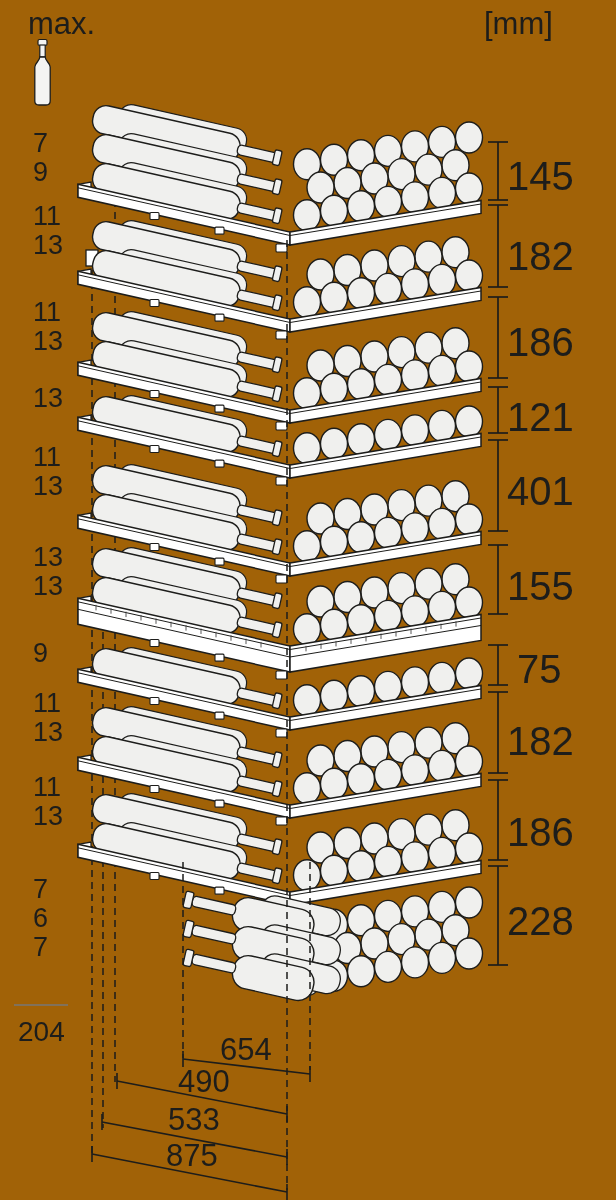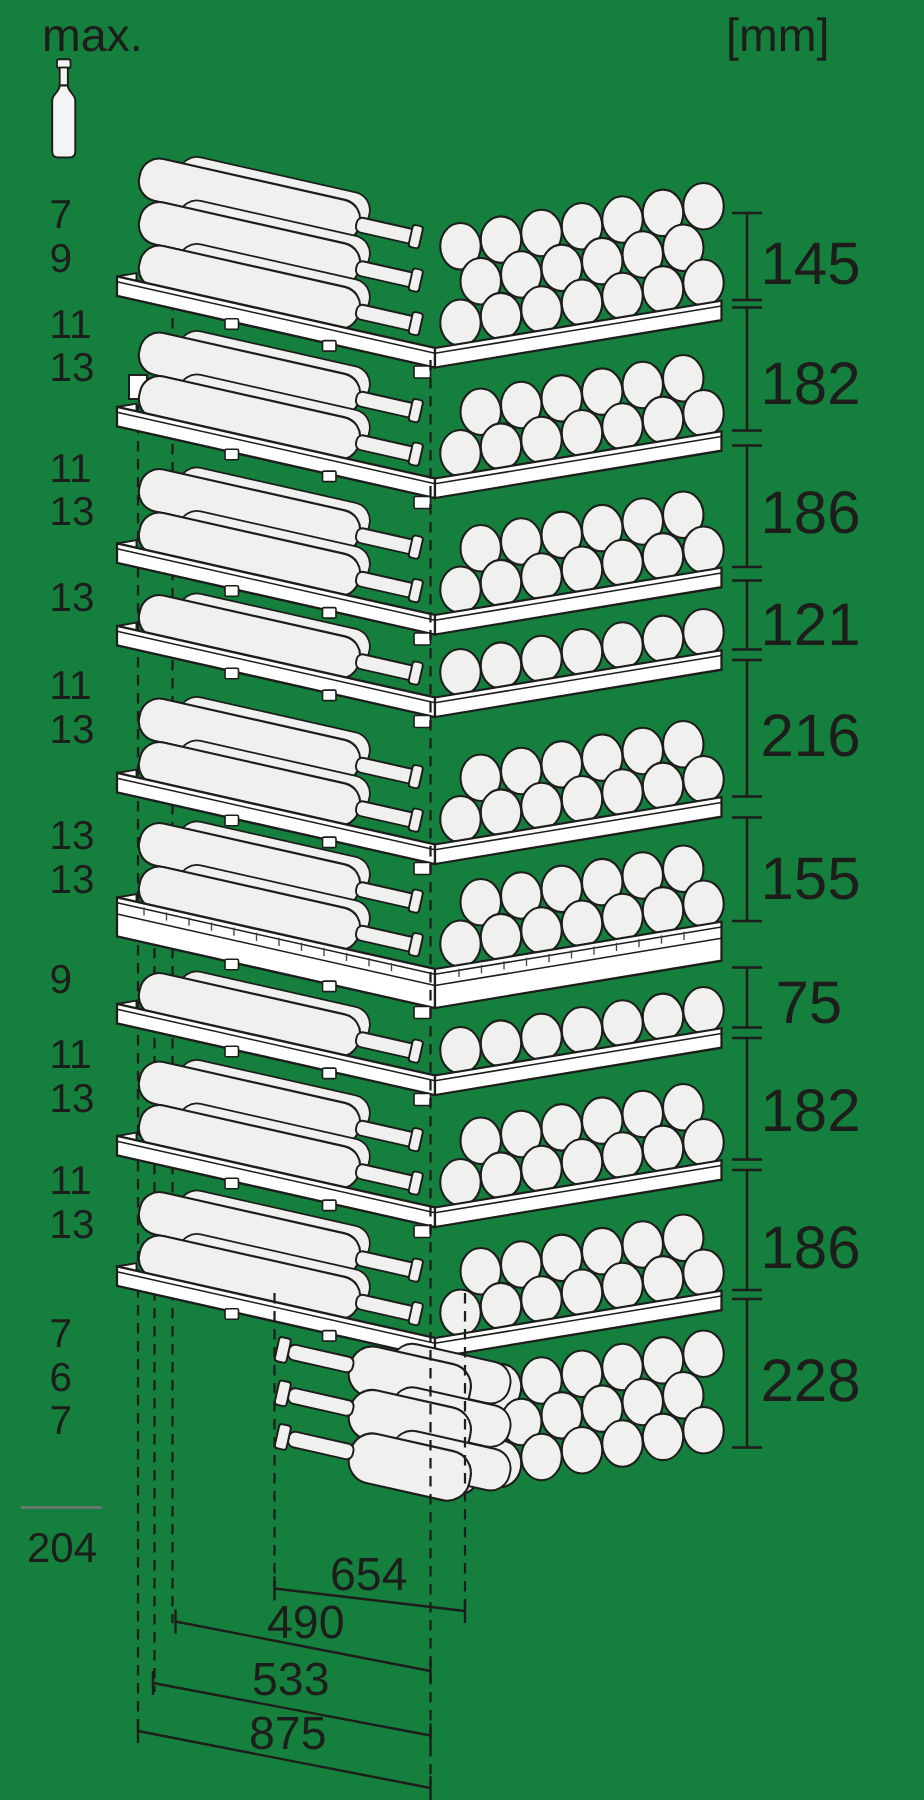--- a/index.html
+++ b/index.html
@@ -1,16 +1,16 @@
 <!DOCTYPE html>
 <html><head>
 <meta charset="utf-8">
 <style>
   html,body{margin:0;padding:0;background:#ffffff;}
-  #stage{position:relative;width:616px;height:1200px;background:#15803d;overflow:hidden;
+  #stage{position:relative;width:616px;height:1200px;background:#a16207;overflow:hidden;
          font-family:"Liberation Sans","DejaVu Sans",sans-serif;color:#1d1d1b;}
   svg{position:absolute;left:0;top:0;}
   .num{position:absolute;font-weight:500;color:#1d1d1b;line-height:1;white-space:nowrap;}
   .cnt{font-size:27px;left:33px;}
   .dim{font-size:40px;left:507px;}
   .dep{font-size:31px;}
   .hdr{font-size:31px;}
   .total{font-size:28px;left:18px;top:1018px;}
 </style>
 </head>
@@ -466,21 +466,21 @@
   <div class="num cnt" style="top:876px">7</div>
   <div class="num cnt" style="top:905px">6</div>
   <div class="num cnt" style="top:934px">7</div>
 
   <div class="num total">204</div>
 
   <div class="num dim" style="top:156px">145</div>
   <div class="num dim" style="top:236px">182</div>
   <div class="num dim" style="top:322px">186</div>
   <div class="num dim" style="top:397px">121</div>
-  <div class="num dim" style="top:471px">216</div>
+  <div class="num dim" style="top:471px">401</div>
   <div class="num dim" style="top:566px">155</div>
   <div class="num dim" style="top:649px;left:517px">75</div>
   <div class="num dim" style="top:721px">182</div>
   <div class="num dim" style="top:812px">186</div>
   <div class="num dim" style="top:901px">228</div>
 
   <div class="num dep" style="left:220px;top:1034px">654</div>
   <div class="num dep" style="left:178px;top:1066px">490</div>
   <div class="num dep" style="left:168px;top:1104px">533</div>
   <div class="num dep" style="left:166px;top:1140px">875</div>

